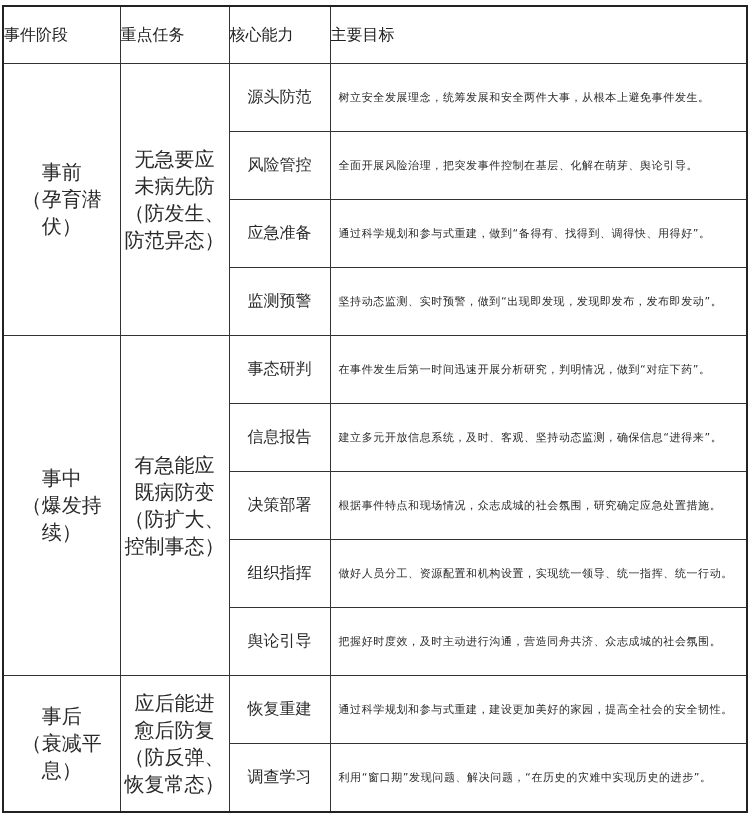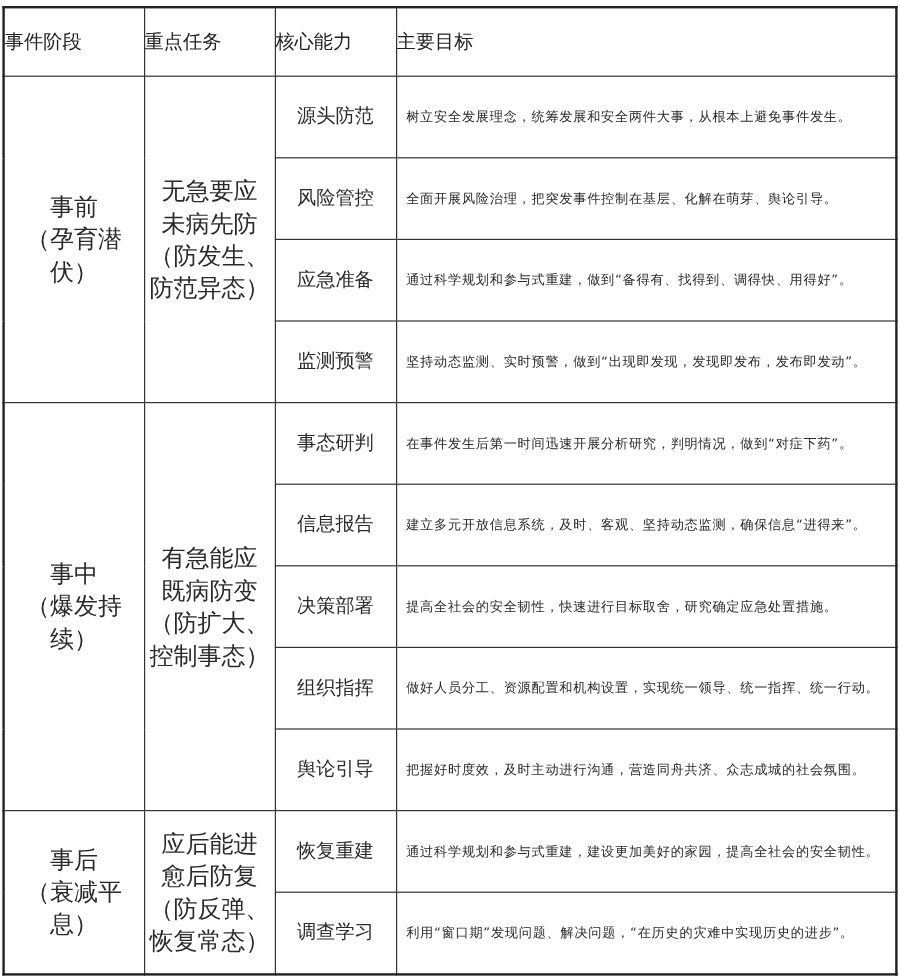--- a/index.html
+++ b/index.html
@@ -118,21 +118,21 @@
       </td>
       <td class="cap">事态研判</td>
       <td class="goal">在事件发生后第一时间迅速开展分析研究，判明情况，做到“对症下药”。</td>
     </tr>
     <tr class="body-row">
       <td class="cap">信息报告</td>
       <td class="goal">建立多元开放信息系统，及时、客观、坚持动态监测，确保信息“进得来”。</td>
     </tr>
     <tr class="body-row">
       <td class="cap">决策部署</td>
-      <td class="goal">提高全社会的安全韧性，快速进行目标取舍，研究确定应急处置措施。</td>
+      <td class="goal">根据事件特点和现场情况，众志成城的社会氛围，研究确定应急处置措施。</td>
     </tr>
     <tr class="body-row">
       <td class="cap">组织指挥</td>
       <td class="goal">做好人员分工、资源配置和机构设置，实现统一领导、统一指挥、统一行动。</td>
     </tr>
     <tr class="body-row">
       <td class="cap">舆论引导</td>
       <td class="goal">把握好时度效，及时主动进行沟通，营造同舟共济、众志成城的社会氛围。</td>
     </tr>
 

